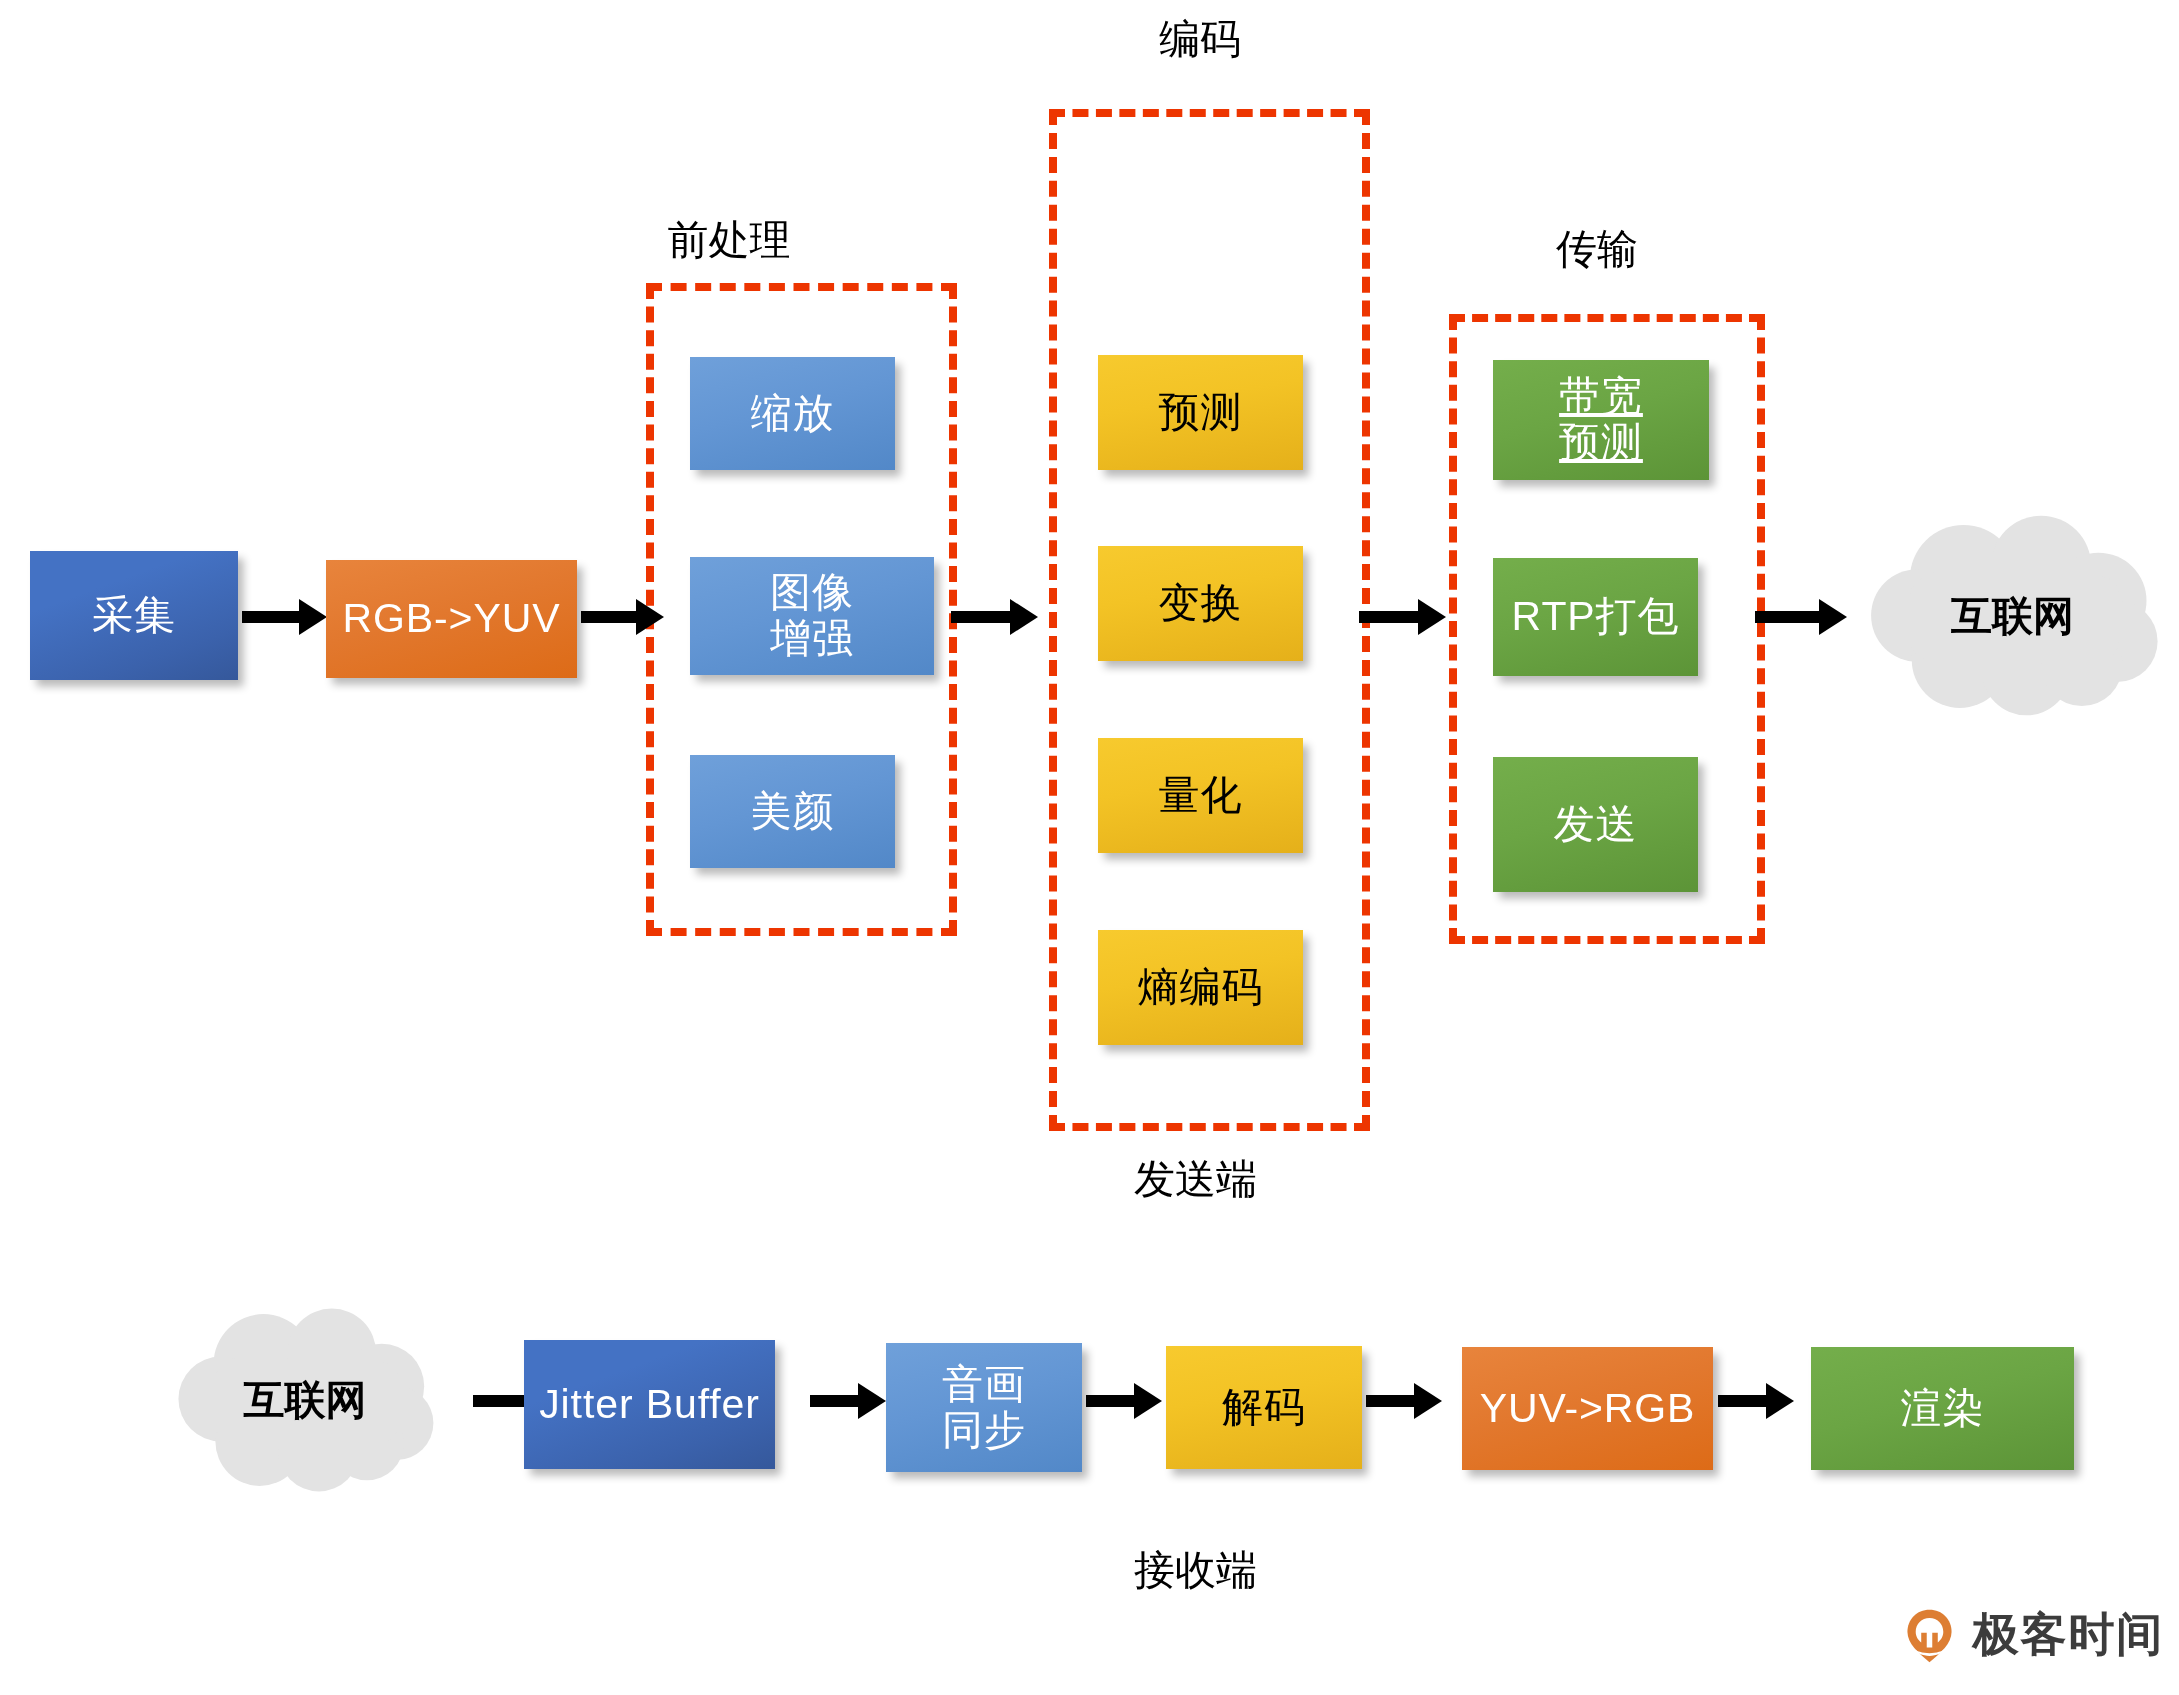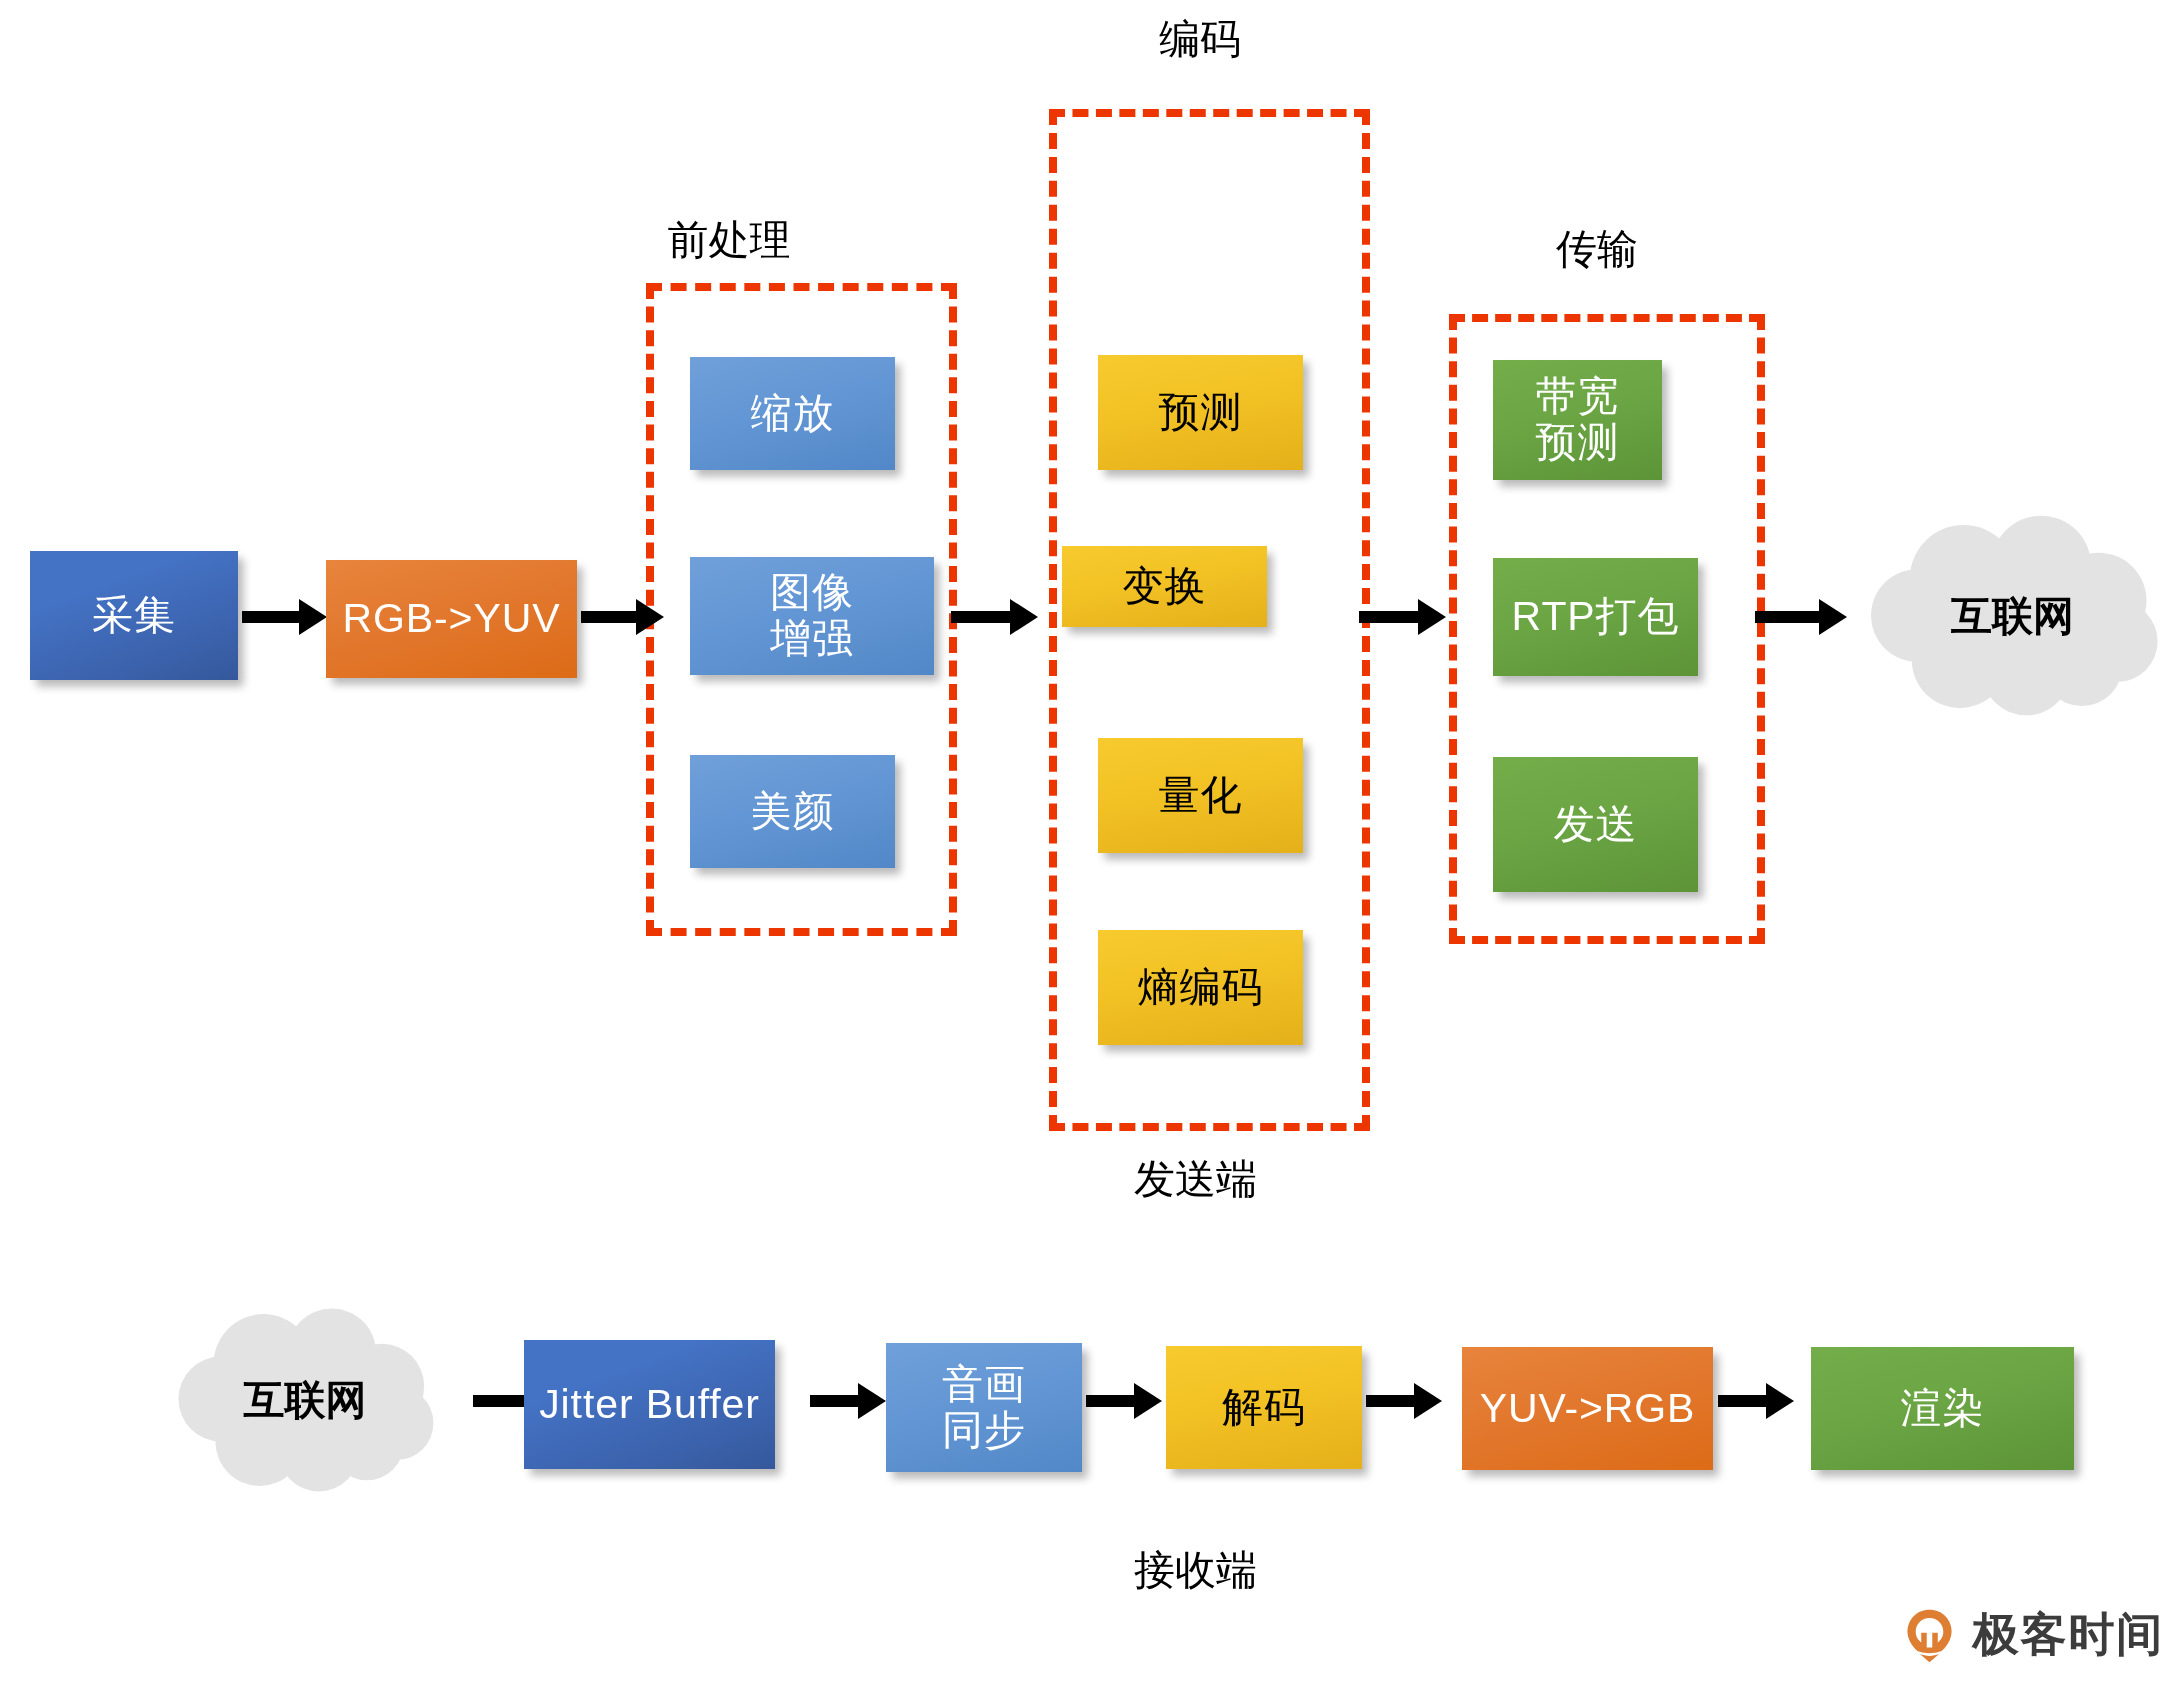--- a/index.html
+++ b/index.html
@@ -175,32 +175,32 @@
   <div class="box blue-light" style="left:690px; top:755px; width:205px; height:113px;">美颜</div>
 
   <div class="arrow" style="left:951px; top:597px; width:87px; height:39px;">
     <div class="shaft" style="width:63px;"></div>
     <div class="head"></div>
   </div>
 
 
   <div class="box yellow" style="left:1098px; top:355px; width:205px; height:115px;">预测</div>
 
-  <div class="box yellow" style="left:1062px; top:546px; width:205px; height:81px;">变换</div>
+  <div class="box yellow" style="left:1098px; top:546px; width:205px; height:115px;">变换</div>
 
   <div class="box yellow" style="left:1098px; top:738px; width:205px; height:115px;">量化</div>
 
   <div class="box yellow" style="left:1098px; top:930px; width:205px; height:115px;">熵编码</div>
 
   <div class="arrow" style="left:1359px; top:597px; width:87px; height:39px;">
     <div class="shaft" style="width:63px;"></div>
     <div class="head"></div>
   </div>
 
-  <div class="box green" style="left:1493px; top:360px; width:169px; height:120px;">带宽
+  <div class="box green" style="left:1493px; top:360px; width:216px; height:120px;text-decoration:underline;">带宽
 预测</div>
 
   <div class="box green" style="left:1493px; top:558px; width:205px; height:118px;">RTP打包</div>
 
   <div class="box green" style="left:1493px; top:757px; width:205px; height:135px;">发送</div>
 
   <div class="arrow" style="left:1755px; top:597px; width:92px; height:39px;">
     <div class="shaft" style="width:68px;"></div>
     <div class="head"></div>
   </div>

